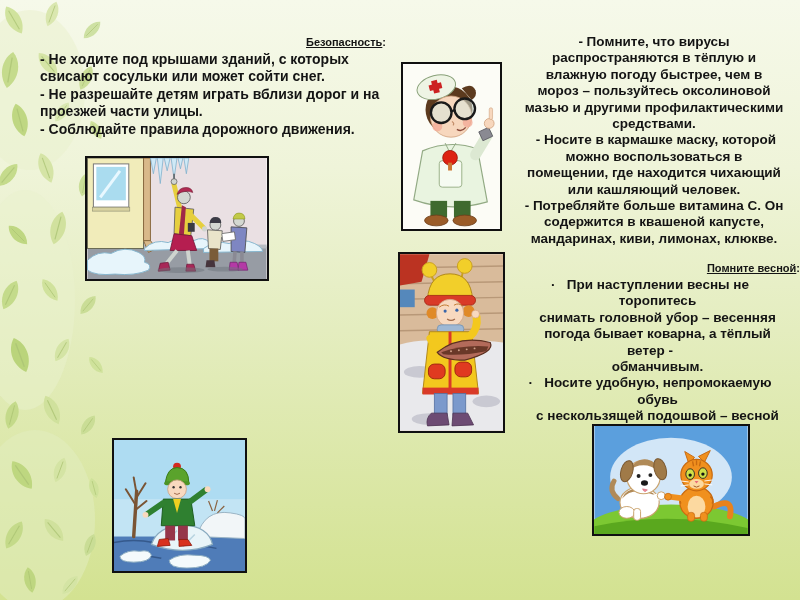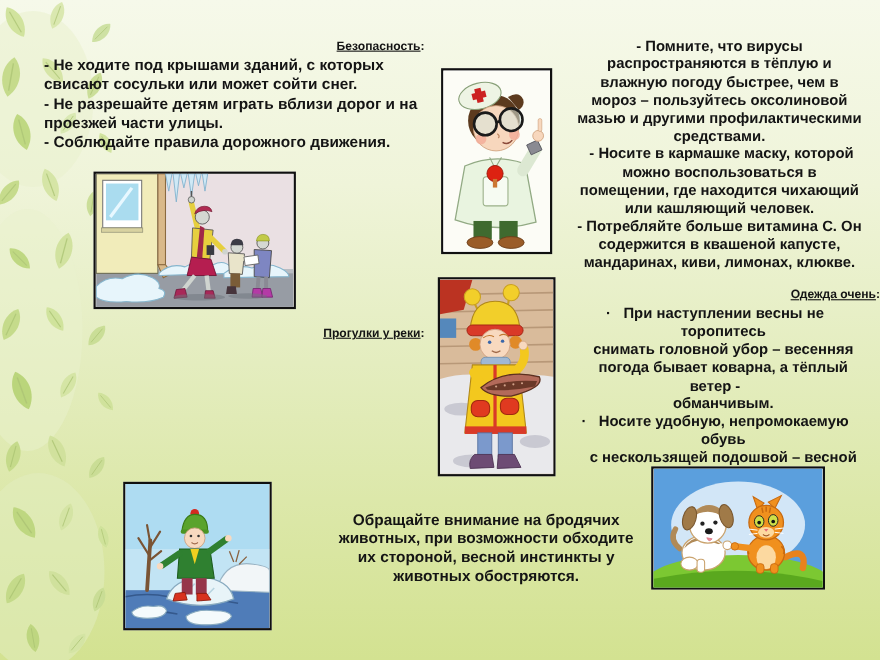--- a/index.html
+++ b/index.html
@@ -147,21 +147,20 @@
         <path d="M150,95 L149,108 M157,95 L157,108" stroke="#8a8a94" stroke-width="3.6"></path>
         <path d="M145,106 l7,0 2,8 -10,0 z" fill="#b43aa6" stroke="#70206a" stroke-width="0.7"></path>
         <path d="M154,106 l7,0 2,8 -10,0 z" fill="#b43aa6" stroke="#70206a" stroke-width="0.7"></path>
       </g>
       <ellipse cx="95" cy="114" rx="24" ry="3" fill="#6e737c" opacity="0.5"></ellipse>
       <ellipse cx="140" cy="113" rx="18" ry="2.5" fill="#6e737c" opacity="0.5"></ellipse>
     </svg>
   </div>
 
   <div class="sec sec-river z1">
-    <div class="heading"><span class="u">Прогулки у реки</span><span>:</span></div>
   </div>
 
   <div class="pic img-icefloe z2" title="boy-balancing-on-ice-floe">
     <svg viewBox="0 0 133 133">
       <rect width="133" height="133" fill="#aedcf2"></rect>
       <rect y="60" width="133" height="40" fill="#c2e4f4"></rect>
       <rect y="98" width="133" height="35" fill="#4f7cb8"></rect>
       <path d="M0,104 q20,-4 40,0 M60,110 q22,-5 44,0 M10,120 q20,-4 38,0" stroke="#35598c" stroke-width="1.5" fill="none"></path>
       <g stroke="#7a5434" fill="none" stroke-linecap="round">
         <path d="M20,98 L23,52" stroke-width="3.5"></path>
@@ -299,39 +298,33 @@
  - Носите в кармашке маску, которой
 можно воспользоваться в
 помещении, где находится чихающий
 или кашляющий человек.
 - Потребляйте больше витамина С. Он
 содержится в квашеной капусте,
 мандаринах, киви, лимонах, клюкве.</div>
   </div>
 
   <div class="sec sec-clothing z1">
-    <div class="heading"><span class="u">Одежда очень</span><span>:</span></div>
+    <div class="heading"><span class="u">Помните весной</span><span>:</span></div>
     <div class="txt body-r">·   При наступлении весны не
     торопитесь
     снимать головной убор – весенняя
     погода бывает коварна, а тёплый
 ветер -
     обманчивым.
 ·   Носите удобную, непромокаемую
     обувь
     с нескользящей подошвой – весной
     очень с</div>
   </div>
 
-  <div class="sec sec-animals z1">
-    <div class="txt">Обращайте внимание на бродячих
-животных, при возможности обходите
-их стороной, весной инстинкты у
-животных обостряются.</div>
-  </div>
 
   <div class="pic img-pets" title="dog-and-cat-friends">
     <svg viewBox="0 0 156 110">
       <rect width="156" height="110" fill="#5b9fdd"></rect>
       <ellipse cx="78" cy="52" rx="62" ry="40" fill="#e8f2fb" opacity="0.85"></ellipse>
       <ellipse cx="78" cy="108" rx="88" ry="28" fill="#7cc832"></ellipse>
       <path d="M0,102 Q78,86 156,104 L156,110 L0,110 Z" fill="#5aa81e"></path>
       <g>
         <path d="M24,74 Q14,66 20,56" stroke="#b08a58" stroke-width="5" fill="none" stroke-linecap="round"></path>
         <ellipse cx="46" cy="78" rx="20" ry="16" fill="#ffffff" stroke="#caa36e" stroke-width="1.2"></ellipse>

